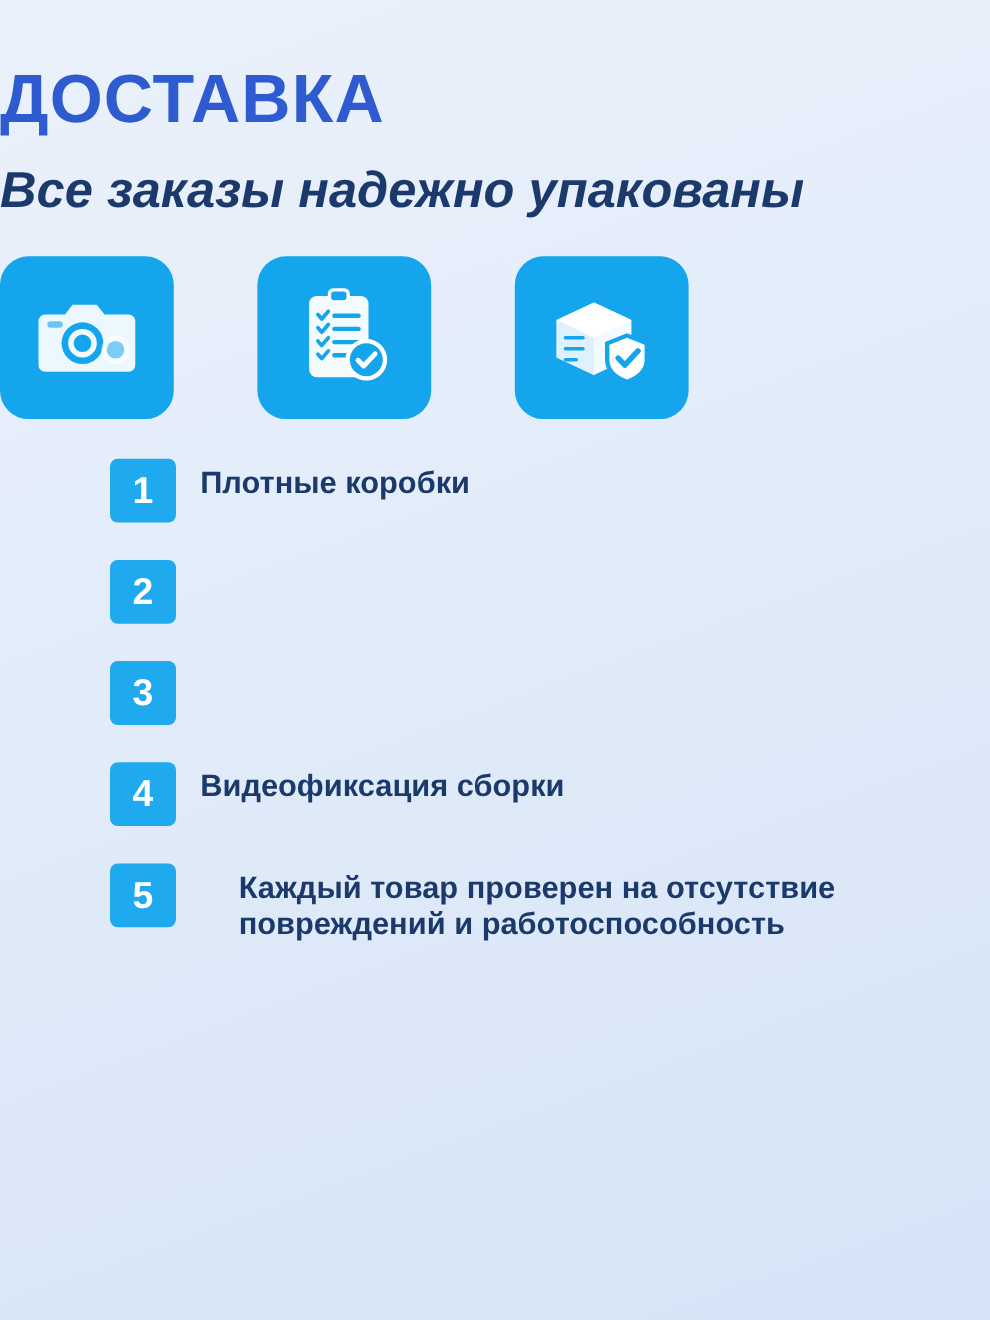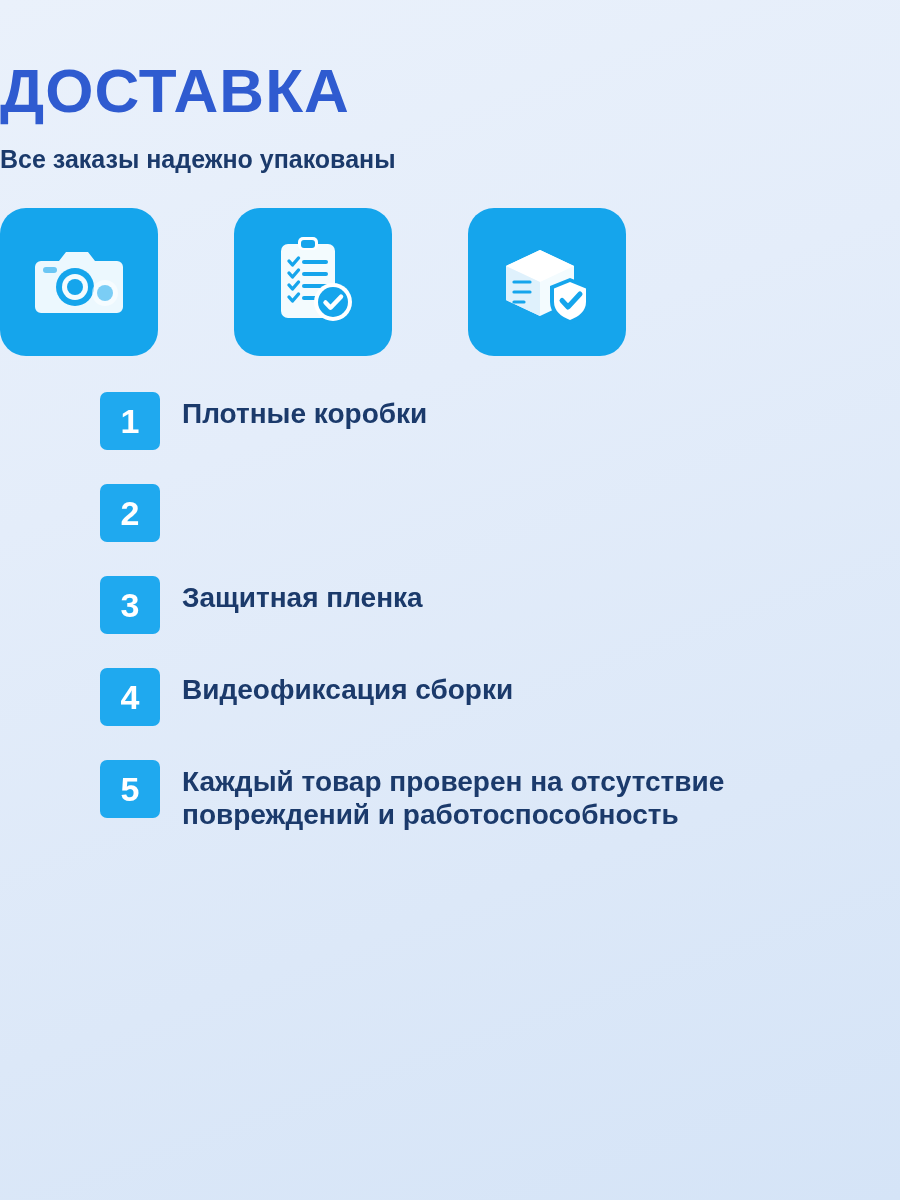--- a/index.html
+++ b/index.html
@@ -26,24 +26,25 @@
     margin-top: 58px;
     font-size: 62px;
     font-weight: bold;
     letter-spacing: 1px;
     color: #2f5bd0;
     text-align: center;
     line-height: 1.05;
   }
   .subtitle {
     margin-top: 22px;
-    font-size: 25px;
+    font-size: 46px;
     font-weight: bold;
     color: #1b3a6b;
     text-align: center;
+    font-style: italic;
   }
   .icon-row {
     margin-top: 34px;
     display: flex;
     gap: 76px;
     justify-content: center;
     align-items: center;
   }
   .icon-tile {
     width: 158px;
@@ -88,20 +89,21 @@
   .item-text {
     font-size: 28px;
     font-weight: bold;
     color: #1b3a6b;
     line-height: 1.18;
     max-width: 660px;
     padding-top: 5px;
   }
   .item-text.wrap {
     max-width: 650px;
+    margin-left: 35px;
   }
 </style>
 </head>
 <body>
 
 <div class="page">
 
   <div class="title">ДОСТАВКА</div>
   <div class="subtitle">Все заказы надежно упакованы</div>
 
@@ -172,21 +174,20 @@
       <div class="num-badge">1</div>
       <div class="item-text">Плотные коробки</div>
     </div>
 
     <div class="list-item">
       <div class="num-badge">2</div>
     </div>
 
     <div class="list-item">
       <div class="num-badge">3</div>
-      <div class="item-text">Защитная пленка</div>
     </div>
 
     <div class="list-item">
       <div class="num-badge">4</div>
       <div class="item-text">Видеофиксация сборки</div>
     </div>
 
     <div class="list-item">
       <div class="num-badge">5</div>
       <div class="item-text wrap">Каждый товар проверен на отсутствие повреждений и работоспособность</div>

